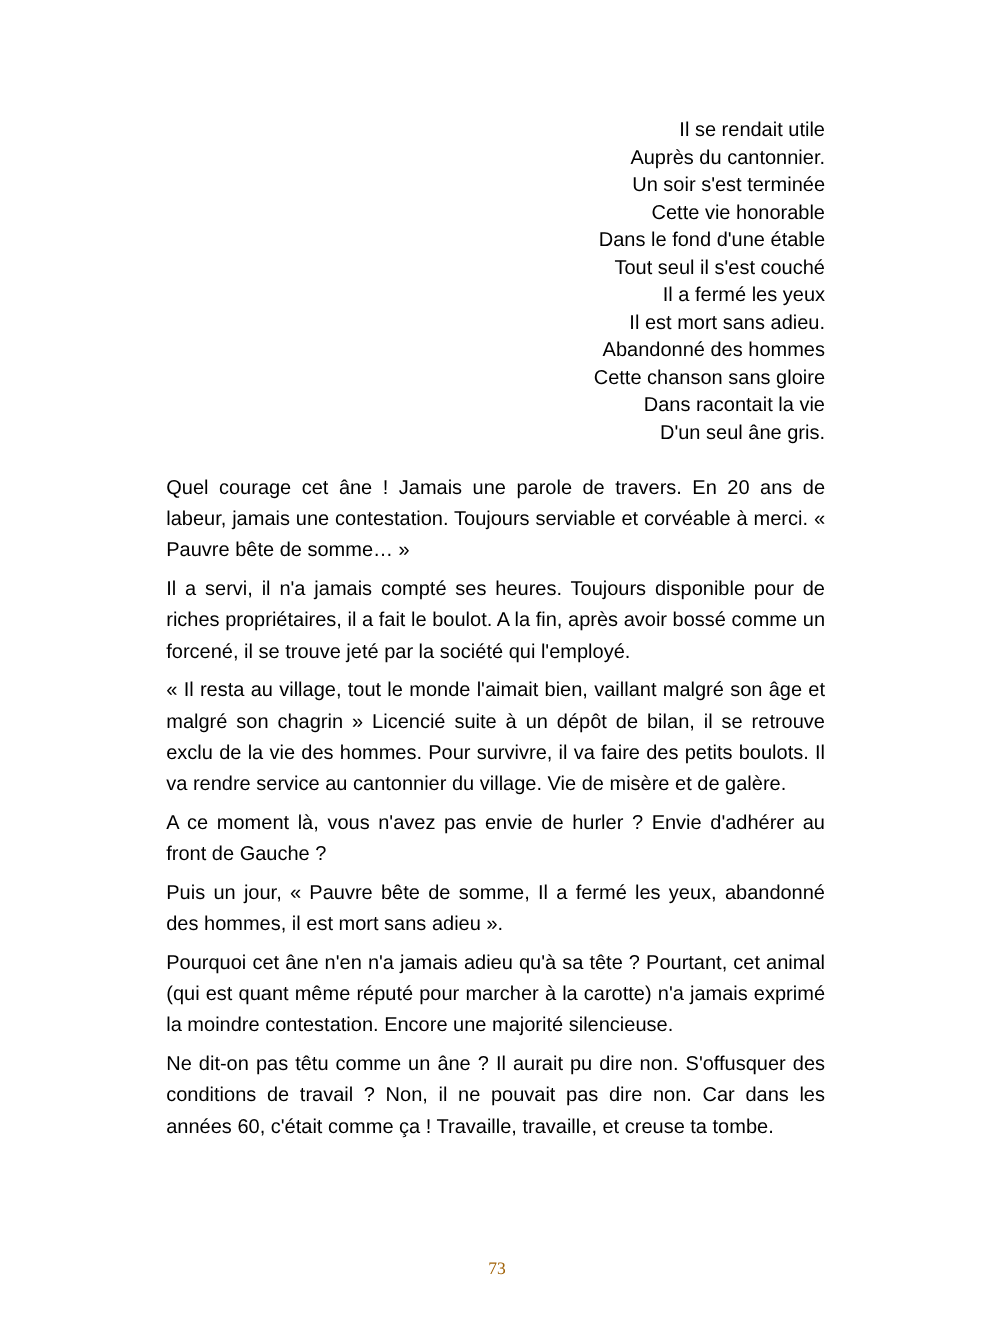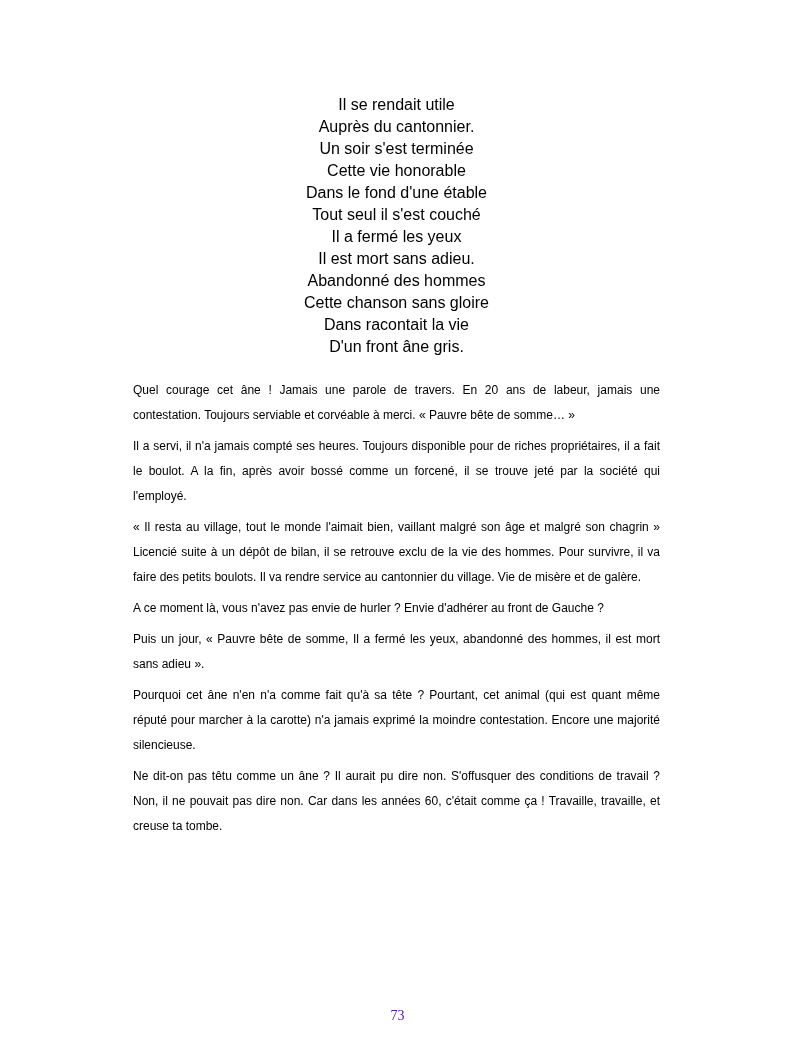--- a/index.html
+++ b/index.html
@@ -26,71 +26,71 @@
     top: 94px;
     width: 527px;
   }
   .poem {
     margin: 0 0 20px 0;
   }
   .poem-line {
     font-size: 16px;
     line-height: 22px;
     white-space: nowrap;
-    text-align: center;
+    text-align: right;
   }
   .para {
     margin: 0 0 6px 0;
-    font-size: 12px;
+    font-size: 16px;
     line-height: 25px;
     text-align: justify;
   }
   .para:last-of-type {
     margin-bottom: 0;
   }
   .footer {
     position: absolute;
     top: 1006px;
     left: 0;
     width: 795px;
     text-align: center;
   }
   .page-number {
     font-family: "Liberation Serif", serif;
     font-size: 14px;
-    color: #4c1d95;
+    color: #a16207;
   }
 </style>
 </head>
 <body>
 
 <div class="page">
   <div class="content">
 
     <div class="poem">
       <div class="poem-line">Il se rendait utile</div>
       <div class="poem-line">Auprès du cantonnier.</div>
       <div class="poem-line">Un soir s'est terminée</div>
       <div class="poem-line">Cette vie honorable</div>
       <div class="poem-line">Dans le fond d'une étable</div>
       <div class="poem-line">Tout seul il s'est couché</div>
       <div class="poem-line">Il a fermé les yeux</div>
       <div class="poem-line">Il est mort sans adieu.</div>
       <div class="poem-line">Abandonné des hommes</div>
       <div class="poem-line">Cette chanson sans gloire</div>
       <div class="poem-line">Dans racontait la vie</div>
-      <div class="poem-line">D'un front âne gris.</div>
+      <div class="poem-line">D'un seul âne gris.</div>
     </div>
 
     <p class="para">Quel courage cet âne ! Jamais une parole de travers. En 20 ans de labeur, jamais une contestation. Toujours serviable et corvéable à merci. « Pauvre bête de somme… »</p>
     <p class="para">Il a servi, il n'a jamais compté ses heures. Toujours disponible pour de riches propriétaires, il a fait le boulot. A la fin, après avoir bossé comme un forcené, il se trouve jeté par la société qui l'employé.</p>
     <p class="para">« Il resta au village, tout le monde l'aimait bien, vaillant malgré son âge et malgré son chagrin » Licencié suite à un dépôt de bilan, il se retrouve exclu de la vie des hommes. Pour survivre, il va faire des petits boulots. Il va rendre service au cantonnier du village. Vie de misère et de galère.</p>
     <p class="para">A ce moment là, vous n'avez pas envie de hurler ? Envie d'adhérer au front de Gauche ?</p>
     <p class="para">Puis un jour, « Pauvre bête de somme, Il a fermé les yeux, abandonné des hommes, il est mort sans adieu ».</p>
-    <p class="para">Pourquoi cet âne n'en n'a comme fait qu'à sa tête ? Pourtant, cet animal (qui est quant même réputé pour marcher à la carotte) n'a jamais exprimé la moindre contestation. Encore une majorité silencieuse.</p>
+    <p class="para">Pourquoi cet âne n'en n'a jamais adieu qu'à sa tête ? Pourtant, cet animal (qui est quant même réputé pour marcher à la carotte) n'a jamais exprimé la moindre contestation. Encore une majorité silencieuse.</p>
     <p class="para">Ne dit-on pas têtu comme un âne ? Il aurait pu dire non. S'offusquer des conditions de travail ? Non, il ne pouvait pas dire non. Car dans les années 60, c'était comme ça ! Travaille, travaille, et creuse ta tombe.</p>
 
   </div>
 
   <div class="footer">
     <span class="page-number">73</span>
   </div>
 </div>
 
 </body></html>

